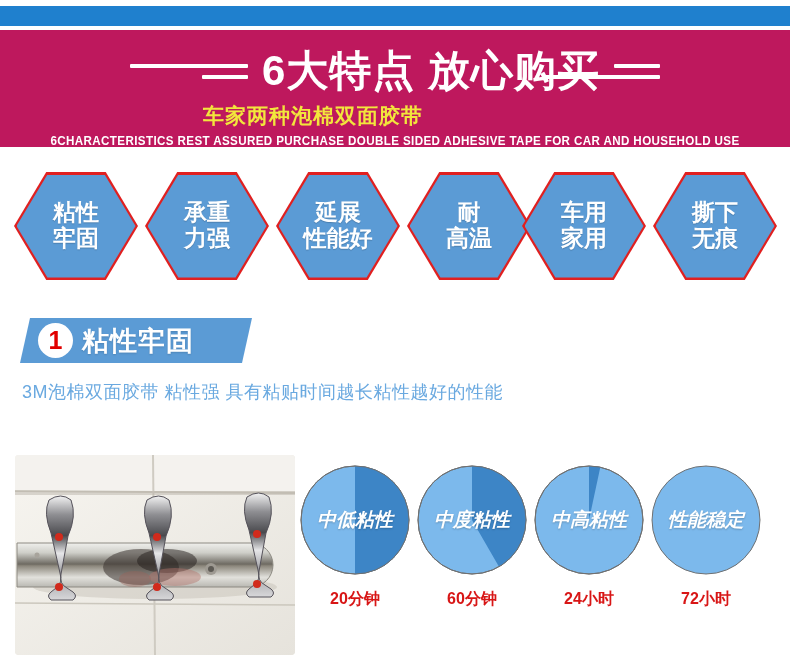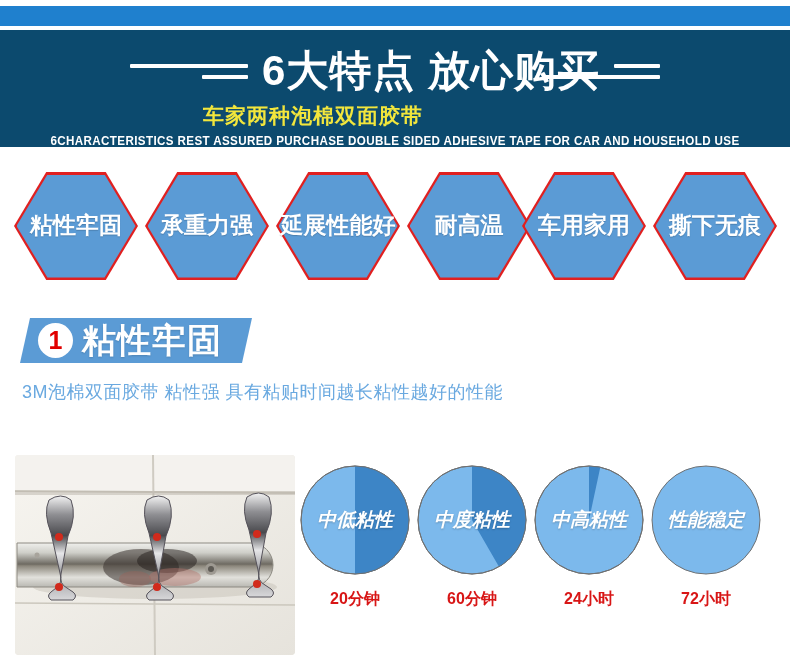--- a/index.html
+++ b/index.html
@@ -14,21 +14,21 @@
 
   
   .top-strip{
     position:absolute;left:0;top:6px;width:790px;height:20px;
     background:#1f80ce;
   }
 
   
   .banner{
     position:absolute;left:0;top:30px;width:790px;height:117px;
-    background:#0c4a6e;
+    background:#be185d;
     overflow:hidden;
   }
   .banner-title-row{
     position:absolute;left:0;top:16px;width:790px;height:50px;
     display:flex;align-items:center;justify-content:center;
   }
   .eqmark{
     display:flex;flex-direction:column;justify-content:center;
     gap:7px;
   }
@@ -79,21 +79,21 @@
     background:#e02020;
     clip-path:polygon(26% 0%,74% 0%,100% 50%,74% 100%,26% 100%,0% 50%);
   }
   .hex .inner{
     position:absolute;left:2.5px;top:2.5px;right:2.5px;bottom:2.5px;
     background:#5b9bd5;
     clip-path:polygon(26% 0%,74% 0%,100% 50%,74% 100%,26% 100%,0% 50%);
   }
   .hex .label{
     position:absolute;inset:0;
-    display:flex;flex-direction:row;
+    display:flex;flex-direction:column;
     align-items:center;justify-content:center;
     color:#ffffff;font-weight:bold;font-size:23px;
     line-height:1.12;
     text-shadow:0 1px 1px rgba(0,0,0,.18);
     white-space:nowrap;
   }
 
   
   .sec-banner{
     position:absolute;left:20px;top:318px;
@@ -109,21 +109,21 @@
     width:35px;height:35px;border-radius:50%;
     background:#ffffff;
     color:#e10000;
     font-size:25px;font-weight:bold;
     display:flex;align-items:center;justify-content:center;
     line-height:1;
   }
   .sec-title{
     position:absolute;left:62px;top:0;height:45px;
     display:flex;align-items:center;
-    color:#ffffff;font-size:34px;font-weight:bold;
+    color:#ffffff;font-size:27px;font-weight:bold;
     letter-spacing:1px;white-space:nowrap;
     text-shadow:0 1px 2px rgba(0,0,0,.15);
   }
   .sec-desc{
     position:absolute;left:22px;top:380px;
     color:#6aa9e0;
     font-size:18px;
     letter-spacing:.5px;
     white-space:nowrap;
   }

